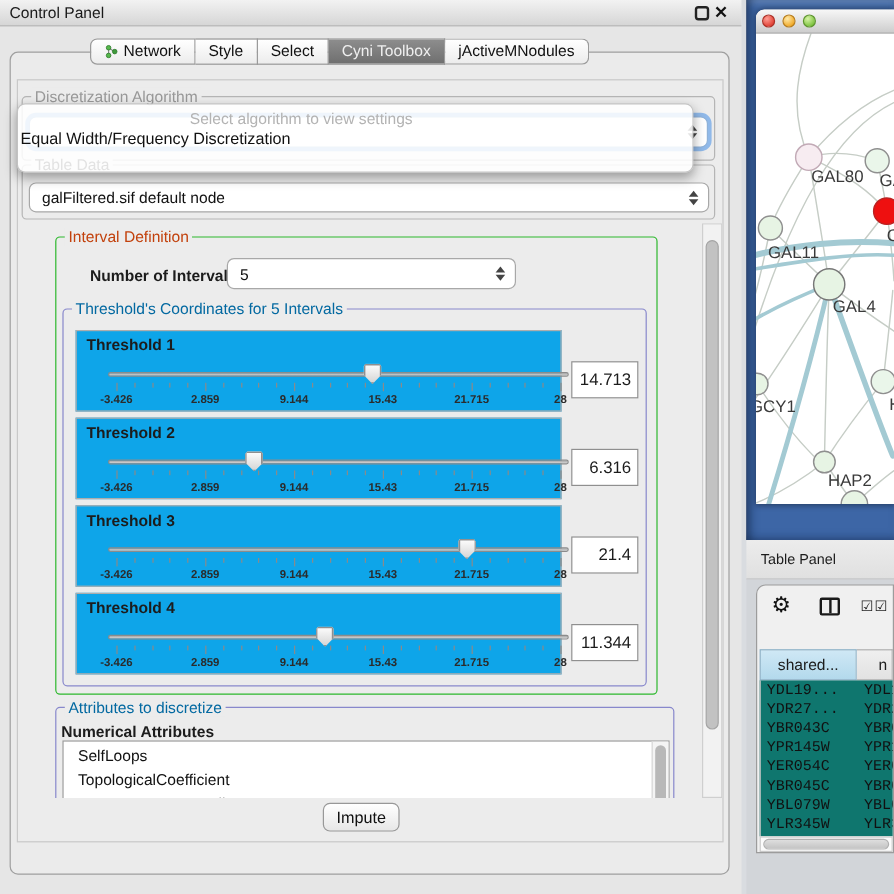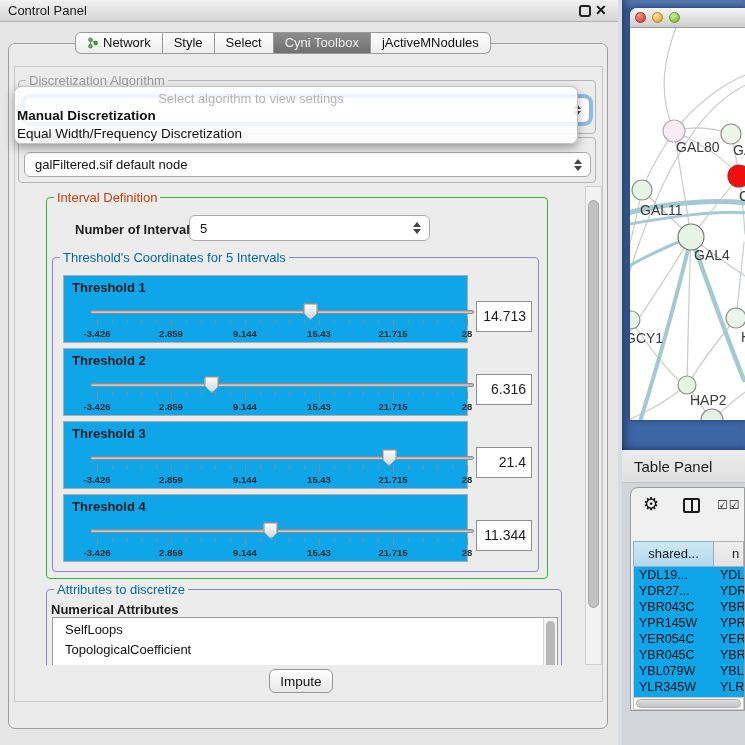--- a/index.html
+++ b/index.html
@@ -121,36 +121,36 @@
     border-bottom:1px solid #9e9e9e; }
   .light { position:absolute; top:4px; width:11px; height:11px; border-radius:50%; }
   .light.red { left:5px; background:radial-gradient(circle at 35% 30%, #ff9d94, #e2463a 70%); border:1px solid #ad3228; }
   .light.yellow { left:22px; background:radial-gradient(circle at 35% 30%, #ffe9a8, #f0a928 75%); border:1px solid #b97f1e; }
   .light.green { left:39px; background:radial-gradient(circle at 35% 30%, #d6f3a5, #7cc23e 75%); border:1px solid #5f9630; }
   #net-svg { display:block; background:#fff; }
   #net-svg text { font-family:"Liberation Sans",sans-serif; font-size:14px; fill:#3a3a3a; }
 
   .tp-header { position:absolute; left:4px; top:450px; width:123px; height:33px;
     background:linear-gradient(#ececec,#e0e0e0); border-bottom:1px solid #c2c2c2;
-    line-height:33px; padding-left:12px; font-size:15px; color:#1c1c1c; }
+    line-height:33px; padding-left:12px; font-size:12px; color:#1c1c1c; }
   .tp-body { position:absolute; left:4px; top:483px; width:123px; height:262px; background:#d2d5d9; }
   .tp-panel { position:absolute; left:8px; top:4px; width:115px; height:224px;
     background:#f0f0f0; border:1px solid #9c9c9c; border-radius:8px 0 0 0; overflow:hidden; }
   .gear { position:absolute; left:12px; top:7px; font-size:18px; color:#111; line-height:18px; }
   .colicon { position:absolute; left:52px; top:10px; width:17px; height:15px;
     border:2px solid #1a1a1a; border-radius:2px; }
   .colicon::after { content:""; position:absolute; left:50%; top:0; width:2px; height:100%; background:#1a1a1a; transform:translateX(-50%); }
   .checks { position:absolute; left:86px; top:10px; font-size:12px; letter-spacing:1px; color:#222; }
   .tp-head { position:absolute; left:2px; top:53px; right:0; height:26px; display:flex; }
   .tp-head .c1 { width:81px; background:linear-gradient(#cfe8f5,#b3d9ec); border:1px solid #8ab1c8;
     text-align:center; line-height:24px; font-size:13px; }
   .tp-head .c2 { flex:1; background:linear-gradient(#efefef,#e2e2e2); border:1px solid #b0b0b0;
     border-left:none; padding-left:18px; line-height:24px; font-size:13px; }
-  .tp-rows { position:absolute; left:2px; top:79px; right:0; height:130px; background:#0ea5e9;
-    border-left:1px solid #c6c6c6; overflow:hidden; }
+  .tp-rows { position:absolute; left:2px; top:79px; right:0; height:130px; background:#0f766e;
+    border-left:1px solid #c6c6c6; overflow:hidden;font-family:Liberation Mono, monospace; }
   .tp-row { display:flex; height:16px; font-size:12.5px; line-height:16px; color:#111; }
   .tp-row .c1 { width:80px; padding-left:5px; white-space:nowrap; overflow:hidden; }
   .tp-row .c2 { flex:1; padding-left:6px; white-space:nowrap; overflow:hidden; }
   .hscroll { position:absolute; left:2px; top:209px; right:0; height:13px;
     background:#fbfbfb; border:1px solid #c8c8c8; }
   .hthumb { margin:1px 2px; height:9px; width:96%;
     background:linear-gradient(#dedede,#c4c4c4); border:1px solid #b0b0b0; border-radius:5px; }
 
   .net-tab-icon svg { display:block; }
 </style>
@@ -201,21 +201,20 @@
           <span class="combo-arrows">
               <i class="up"></i>
               <i class="dn"></i>
             </span>
         </div>
       </div>
 
       <div class="popup">
         <div class="prompt">Select algorithm to view settings</div>
         <div id="popup-options">
-            <div class="opt hl">Manual Discretization</div>
             <div class="opt">Equal Width/Frequency Discretization</div>
           </div>
       </div>
 
       <div class="tgroup tdata-group">
         <span class="tlabel">Table Data</span>
         <div class="combo">
           <span class="combo-text">galFiltered.sif default node</span>
           <span class="combo-arrows">
               <i class="up"></i>

